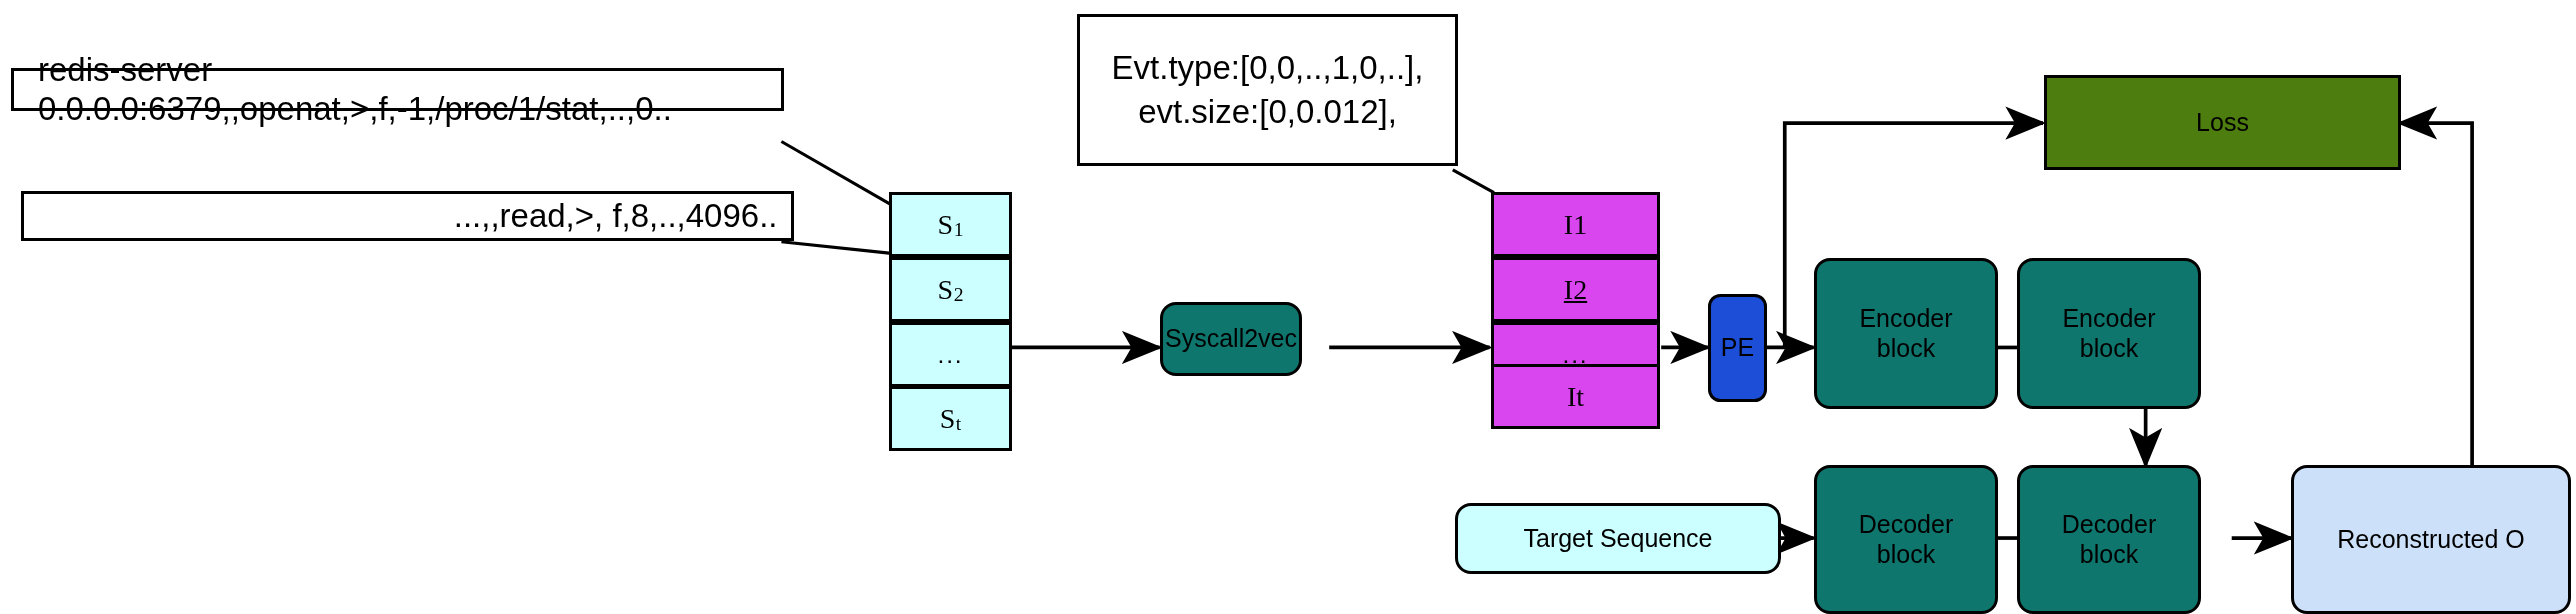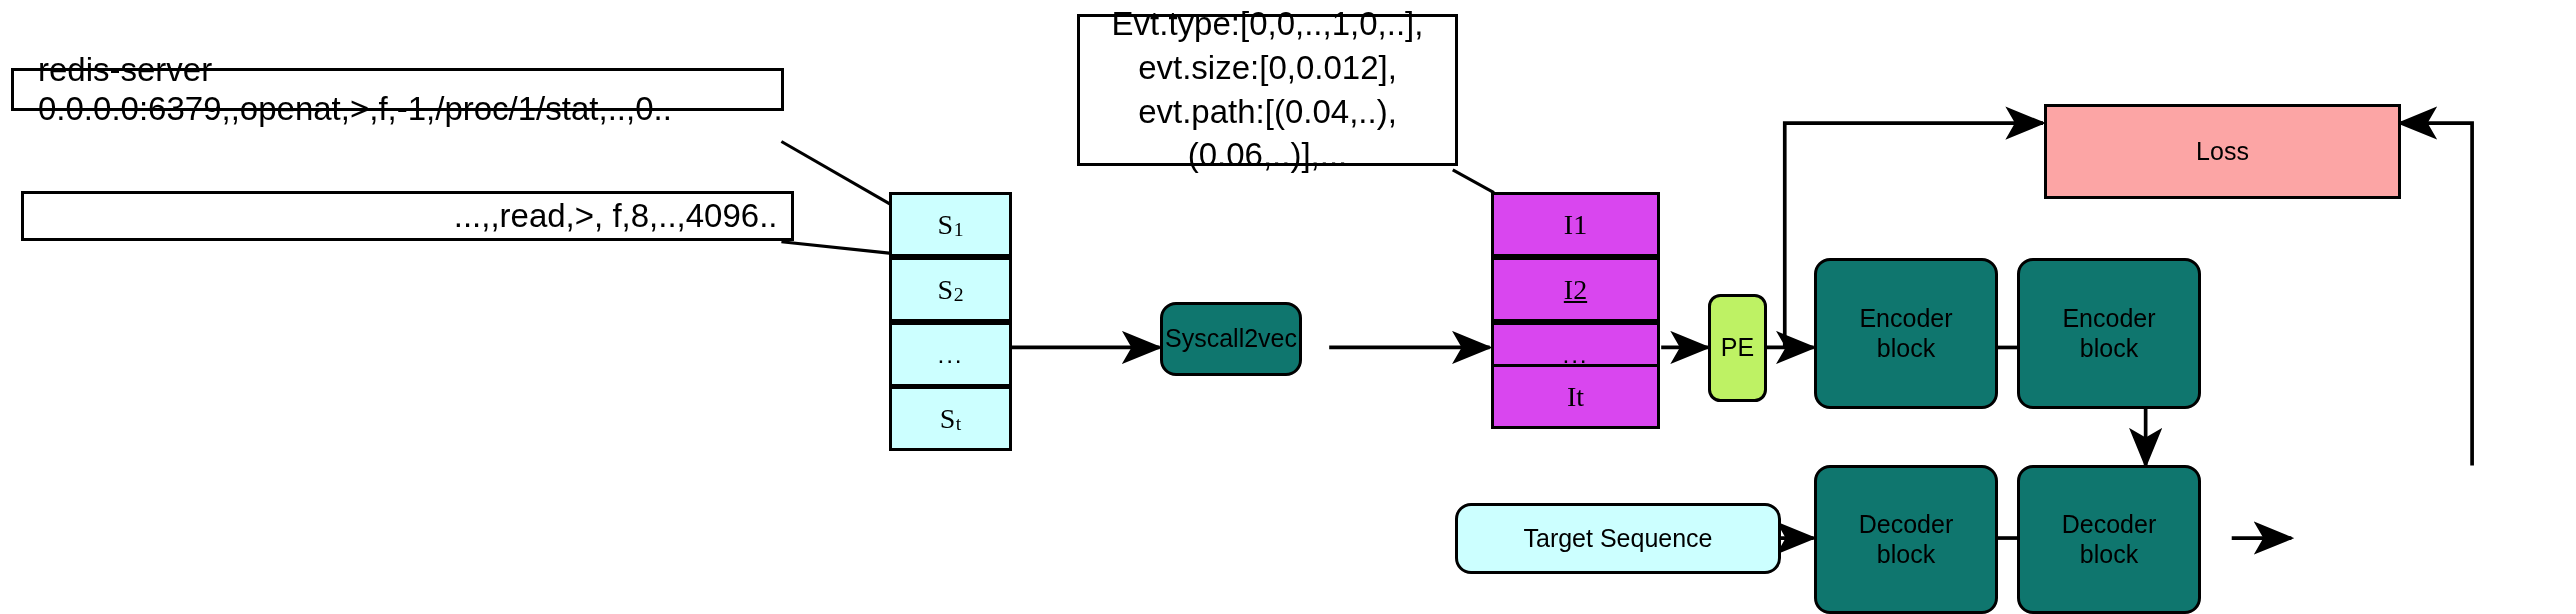--- a/index.html
+++ b/index.html
@@ -20,22 +20,22 @@
   .seqcell{background:#ccffff;font-family:"Liberation Serif",serif;font-size:28px;}
   .seqcell.cyan{background:#ccffff;}
   .seqcell.yellow{background:#d946ef;}
   .sub{font-size:19.7px;vertical-align:sub;display:inline-block;
        transform:translateY(4.9px);margin-left:0.6px;}
   .dots{letter-spacing:1.8px;font-family:"Liberation Sans",sans-serif;font-size:24.6px;}
 
   .rounded{border-radius:16px;}
   .orange{background:#0f766e;}
   .blue{background:#cce0f9;}
-  .grey{background:#fca5a5;margin-top:29px;}
-  .white{background:#bef264;justify-content:center;}
+  .grey{background:#4d7c0f;}
+  .white{background:#1d4ed8;justify-content:center;}
   .lbl{font-size:25px;}
 </style>
 </head>
 <body>
 
 <div id="stage">
 
   <svg id="wires" viewBox="0 0 4190 1000" xmlns="http://www.w3.org/2000/svg">
     <defs>
       <marker id="ah" markerWidth="11" markerHeight="9" refX="10.2" refY="4.5" orient="auto" markerUnits="strokeWidth">
@@ -85,21 +85,20 @@
   </div>
 
   <div class="node callout left2" style="left:21px;top:191px;width:773px;height:50px;">
     <div class="inner">...,,read,&gt;, f,8,..,4096..</div>
   </div>
 
   <div class="node callout topc" style="left:1077px;top:13.5px;width:381px;height:152px;flex-direction:column;">
     <div class="inner">
       <div>Evt.type:[0,0,..,1,0,..],</div>
       <div>evt.size:[0,0.012],</div>
-      <div>evt.path:[(0.04,..),(0.06,..)],...</div>
     </div>
   </div>
 
   <div class="node seqcell cyan" style="left:889px;top:192px;width:123px;height:65px;">
     <span>S</span>
       <span class="sub">1</span>
   </div>
   <div class="node seqcell cyan" style="left:889px;top:257px;width:123px;height:65px;">
     <span>S</span>
       <span class="sub">2</span>
@@ -148,19 +147,22 @@
   </div>
   <div class="node rounded orange lbl" style="left:2017px;top:465px;width:184px;height:149px;flex-direction:column;">
     <span>Decoder</span>
     <span>block</span>
   </div>
 
   <div class="node grey lbl" style="left:2044px;top:75px;width:357px;height:95px;border-radius:0;">
     <span>Loss</span>
   </div>
 
+  <div class="node rounded blue lbl" style="left:2291px;top:465px;width:280px;height:149px;">
+    <span>Reconstructed O</span>
+  </div>
 
   <div class="node rounded seqcell cyan lbl" style="left:1455px;top:503px;width:326px;height:71px;font-family:'Liberation Sans',sans-serif;">
     <span>Target Sequence</span>
   </div>
 
 </div>
 
 
 </body></html>

